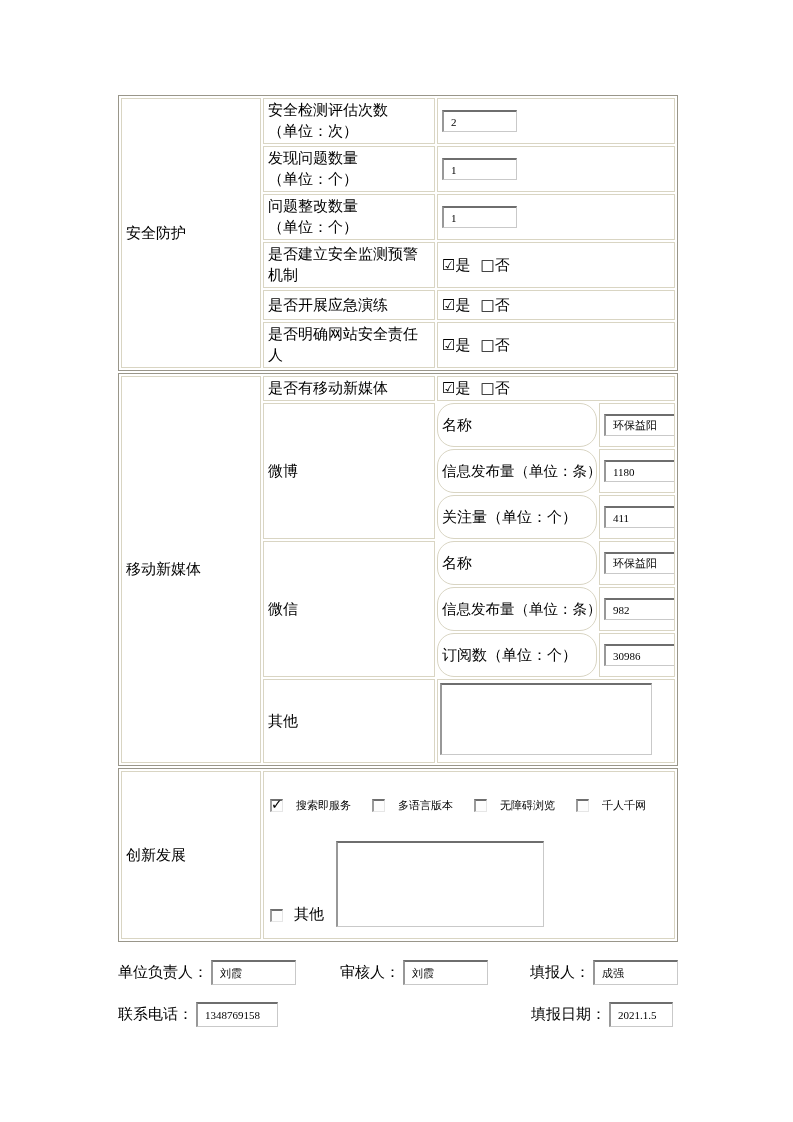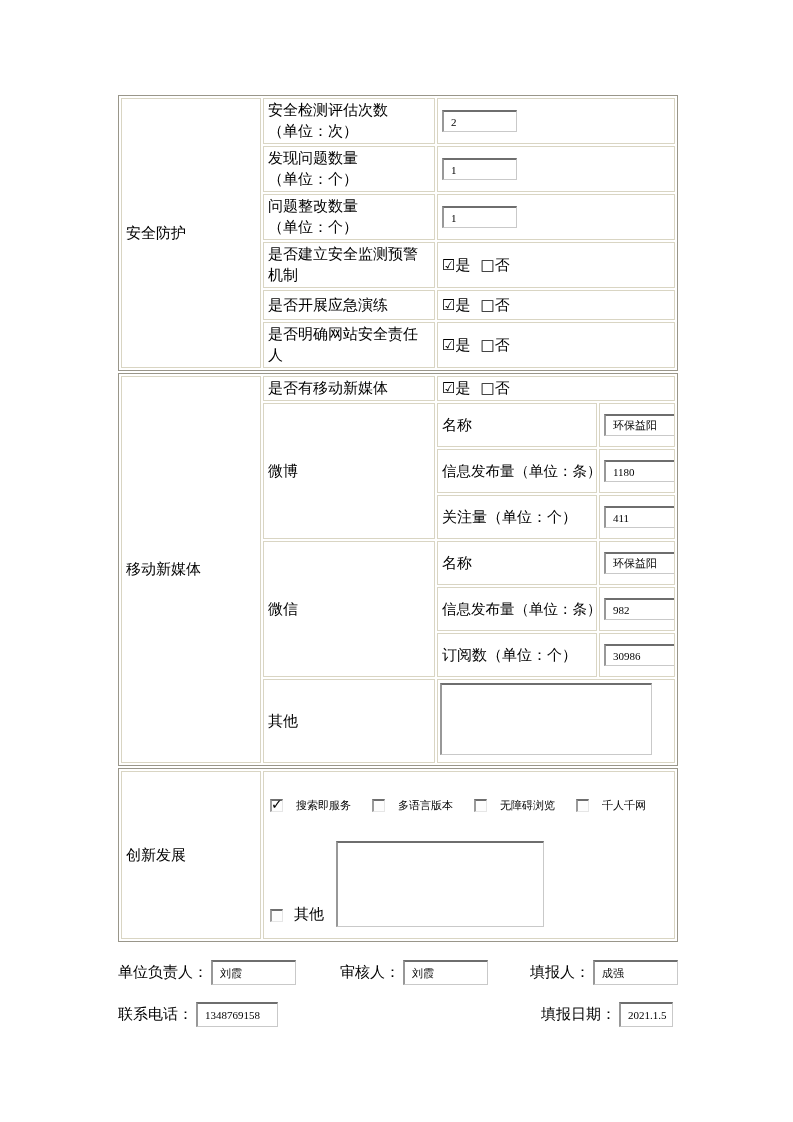--- a/index.html
+++ b/index.html
@@ -33,21 +33,21 @@
   .inp { height:22px; }
   .ta { resize:none; padding:2px 3px; }
 
   .yesno { white-space:nowrap; }
   .glyph-yes, .glyph-no {
     font-family:"DejaVu Sans","Liberation Serif",serif; font-size:15px;
   }
   .glyph-no { margin-left:10px; }
 
   
-  .nlabel { white-space:nowrap; }
+  .nlabel { white-space:nowrap;border-radius:17px; }
   .ninput { text-align:left; }
   .ninput .inp { width:72px; margin:1px 0; }
 
   .num-inp { width:75px; margin:1px 0; }
 
   
   .cb3d {
     display:inline-block; width:13px; height:13px; box-sizing:border-box;
     background:#fdfdfd; position:relative; flex:none;
     border-style:solid; border-width:2px 1px 1px 2px;
@@ -70,21 +70,21 @@
   .footer { position:relative; margin-top:14px; height:78px; font-size:15px; }
   .fgroup { position:absolute; display:flex; align-items:center; white-space:nowrap; }
   .fgroup .flabel { margin-right:3px; }
   .fg-manager { left:0; top:4px; }
   .fg-auditor { left:222px; top:4px; }
   .fg-filler  { right:0; top:4px; }
   .fg-phone   { left:0; top:46px; }
   .fg-date    { right:5px; top:46px; }
   .f-inp { width:85px; height:25px; }
   .f-inp-phone { width:82px; }
-  .f-inp-date { width:54px; }
+  .f-inp-date { width:64px; }
 </style>
 </head>
 <body>
 
 <div class="page">
 
   <table class="tbl">
     <colgroup>
         <col style="width:140px">
         <col style="width:172px">

